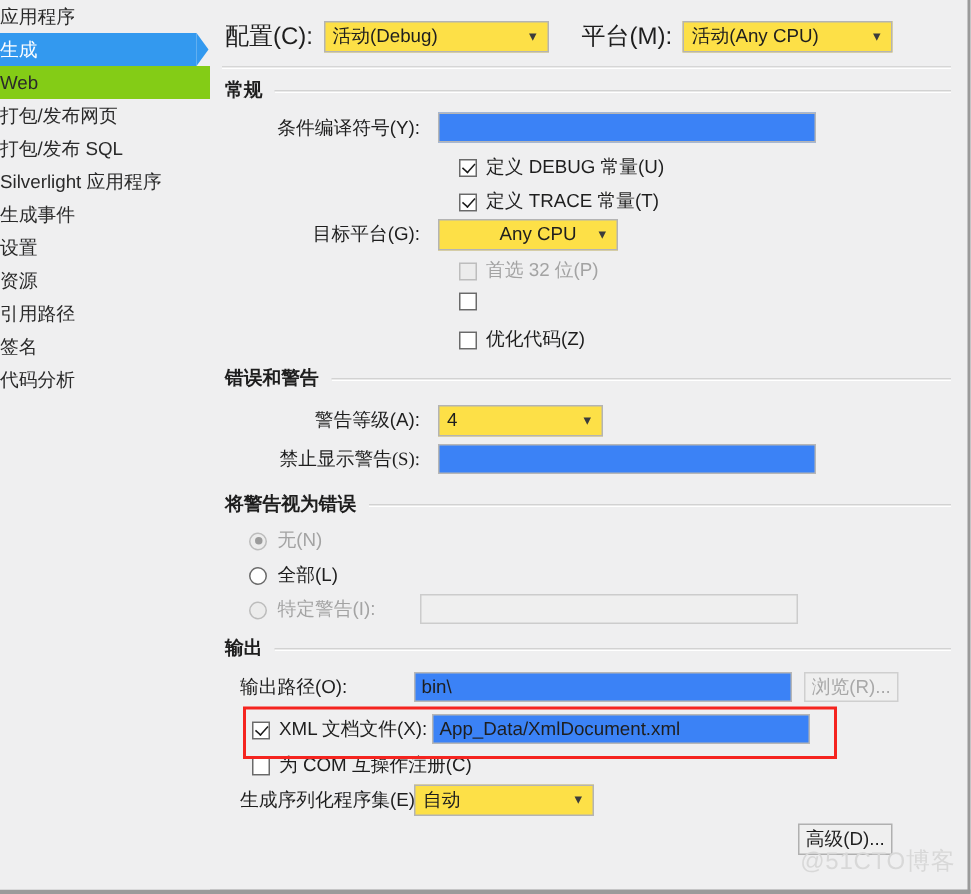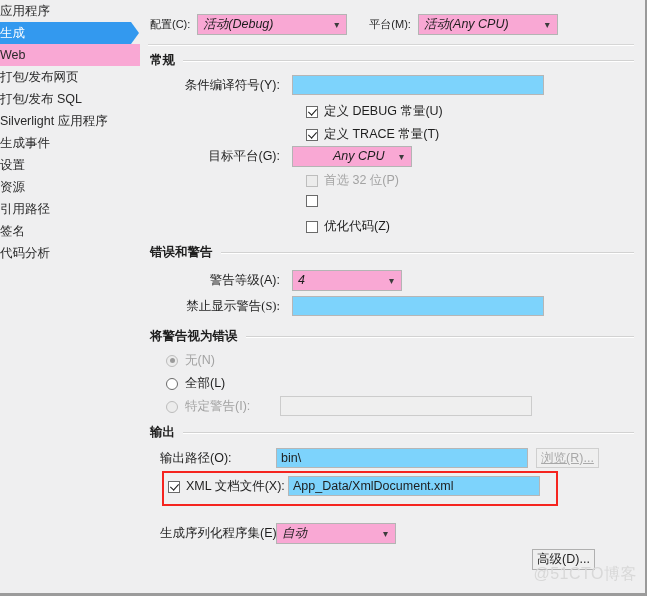--- a/index.html
+++ b/index.html
@@ -54,21 +54,21 @@
     position: absolute;
     right: -8px;
     top: 0;
     width: 0;
     height: 0;
     border-top: 11px solid transparent;
     border-bottom: 11px solid transparent;
     border-left: 8px solid #3399ef;
   }
   .side-item.hover {
-    background: #f9a8d4;
+    background: #84cc16;
     width: 140px;
   }
 
   
   #content {
     position: absolute;
     left: 140px;
     top: 0;
     right: 2px;
     bottom: 3px;
@@ -76,39 +76,38 @@
   }
 
   .cfg-row {
     position: absolute;
     left: 10px;
     top: 14px;
     display: flex;
     align-items: center;
   }
   .cfg-label {
-    font-size: 11px;
+    font-size: 16px;
     color: #1e1e1e;
     margin-right: 7px;
     white-space: nowrap;
   }
   .combo {
     position: relative;
     box-sizing: border-box;
     height: 21px;
-    background: #f9a8d4;
+    background: #fde047;
     border: 1px solid #b4b4b4;
     font-size: 12.5px;
     line-height: 19px;
     padding-left: 5px;
     color: #1e1e1e;
     white-space: nowrap;
     overflow: hidden;
     cursor: default;
-    font-style: italic;
   }
   .combo .chev {
     position: absolute;
     right: 7px;
     top: 0;
     line-height: 19px;
     font-size: 10px;
     color: #3c3c3c;
   }
   .combo.w-cfg { width: 150px; }
@@ -157,21 +156,21 @@
   .flabel {
     font-size: 12.5px;
     color: #1e1e1e;
     white-space: nowrap;
   }
   .flabel.disabled { color: #a3a3a3; }
 
   .textbox {
     box-sizing: border-box;
     height: 20px;
-    background: #7dd3fc;
+    background: #3b82f6;
     border: 1px solid #b6b6b6;
     font-size: 12.5px;
     line-height: 18px;
     padding-left: 4px;
     color: #1e1e1e;
     white-space: nowrap;
     overflow: hidden;
   }
   .textbox.disabled {
     background: #efefef;
@@ -398,28 +397,32 @@
 
     <div class="group" style="top:424px;">
       <span class="group-title">输出</span>
       <span class="group-line"></span>
     </div>
 
     <div class="field" style="left:20px; top:448px;">
       <span class="flabel" style="width:116px;">输出路径(O):</span>
       <div class="textbox" style="width:252px;">bin\</div>
     </div>
-    <div class="btn disabled" style="left:396px; top:448px; width:63px; height:20px; line-height:18px;text-decoration:underline;">浏览(R)...</div>
+    <div class="btn disabled" style="left:396px; top:448px; width:63px; height:20px; line-height:18px;">浏览(R)...</div>
 
     <div class="cbwrap" style="left:28px; top:478px;">
       <span class="cbox checked"></span>
       <span class="flabel">XML 文档文件(X):</span>
     </div>
     <div class="textbox" style="position:absolute; left:148px; top:476px; width:252px;">App_Data/XmlDocument.xml</div>
 
+    <div class="cbwrap" style="left:28px; top:502px;">
+      <span class="cbox"></span>
+      <span class="flabel">为 COM 互操作注册(C)</span>
+    </div>
 
     <div class="field" style="left:20px; top:523px;">
       <span class="flabel" style="width:116px;">生成序列化程序集(E):</span>
       <div class="combo w-serial">
         <span>自动</span>
         <span class="chev">▾</span>
       </div>
     </div>
 
     <div class="btn" style="left:392px; top:549px; width:63px; height:21px; line-height:19px;">高级(D)...</div>

